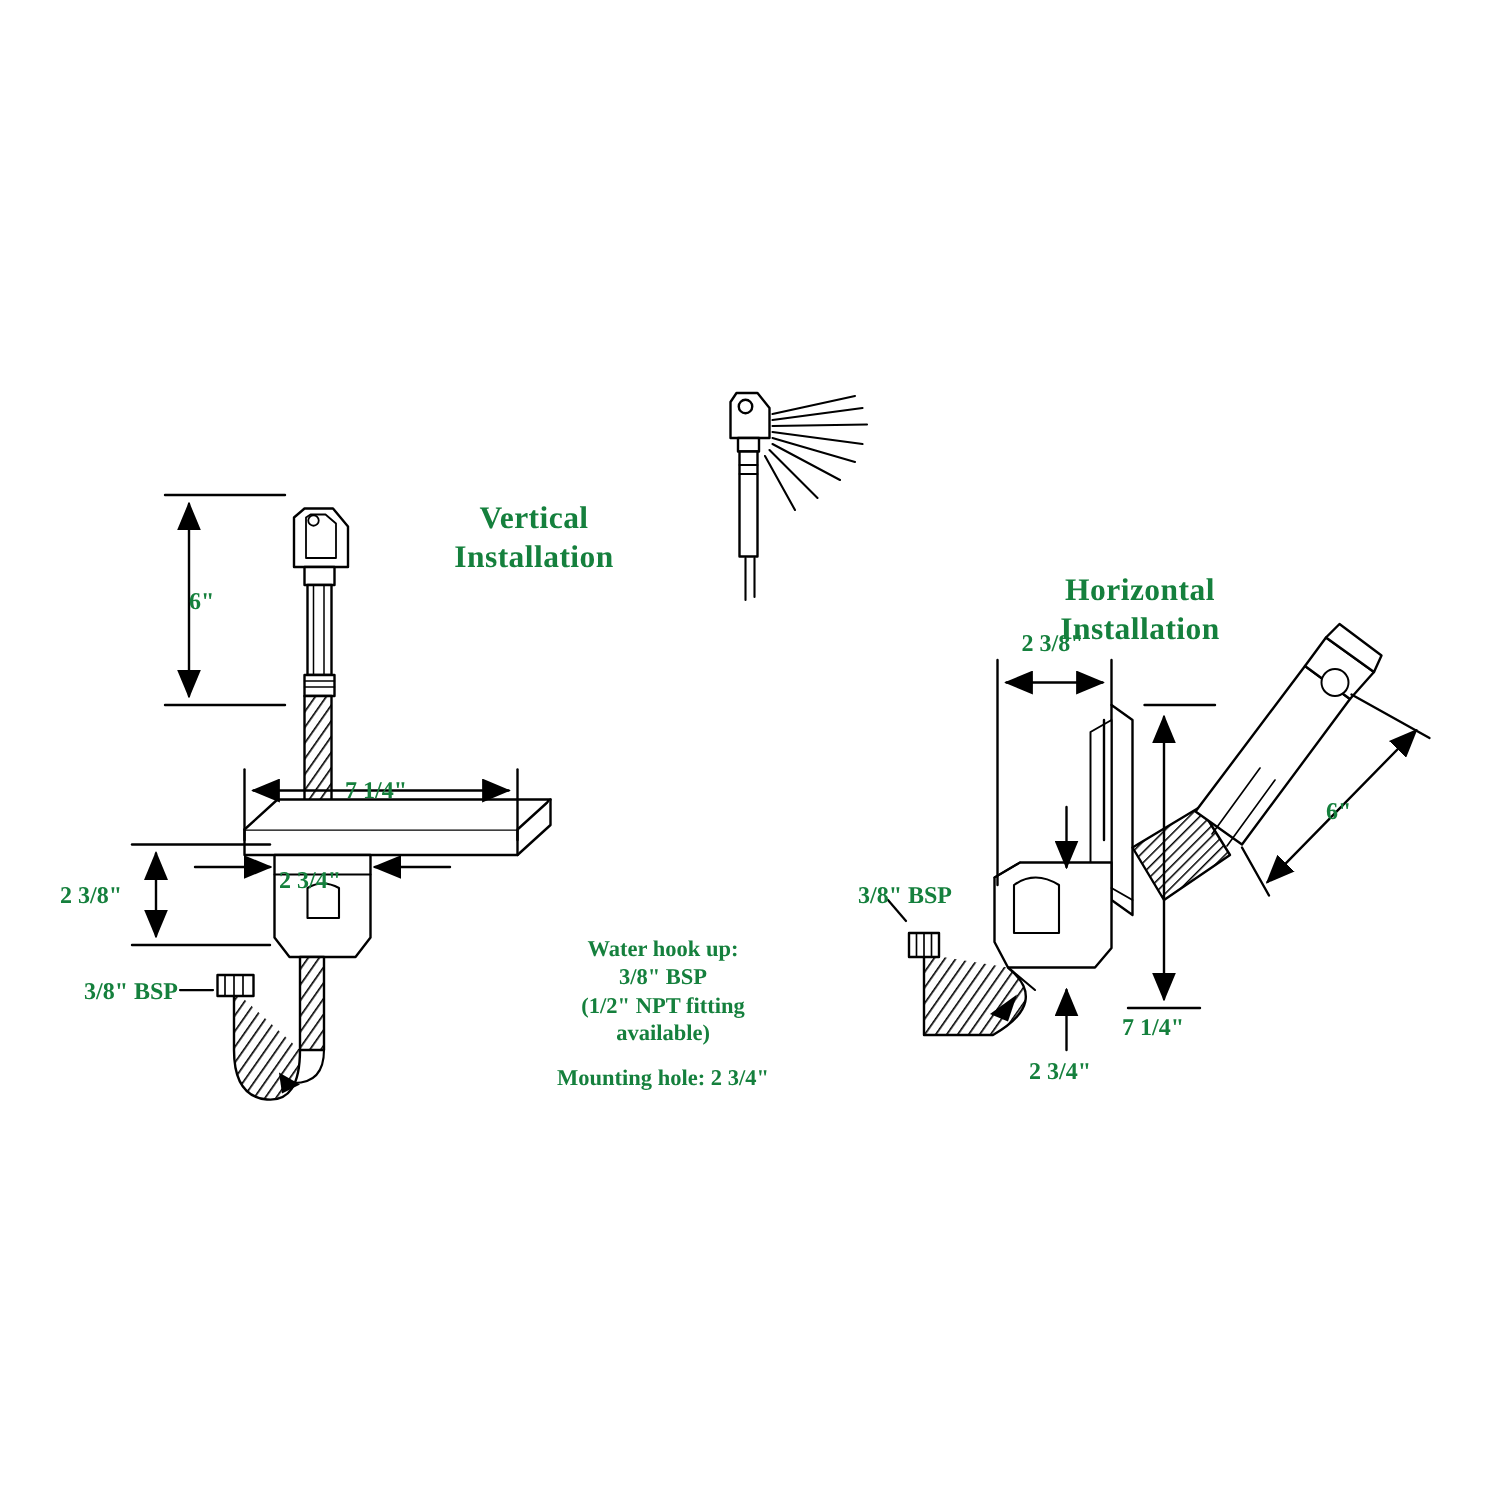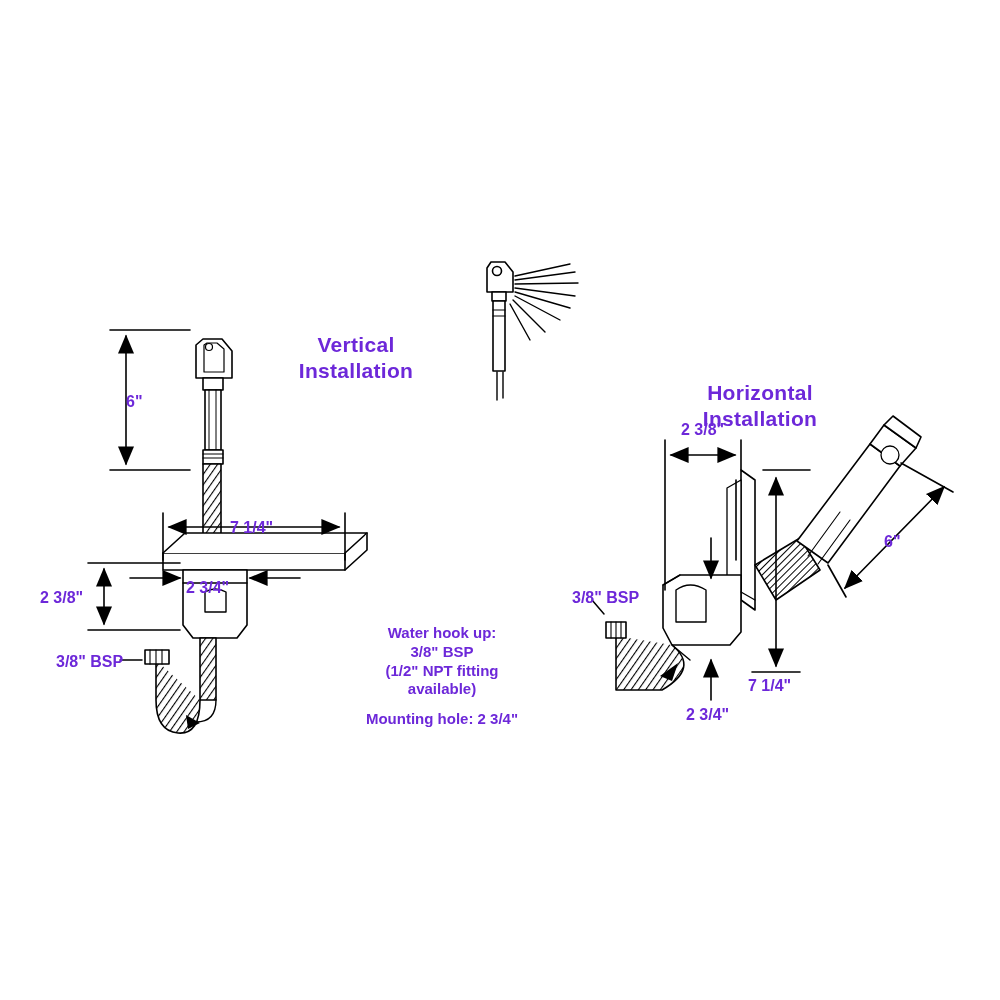--- a/index.html
+++ b/index.html
@@ -18,23 +18,23 @@
   }
   .svg-layer {
     position: absolute;
     left: 0;
     top: 0;
     width: 1000px;
     height: 1000px;
   }
   .lbl {
     position: absolute;
-    font-family: Liberation Sans, sans-serif;
+    font-family: Liberation Serif, serif;
     font-weight: bold;
-    color: #6d28d9;
+    color: #15803d;
     white-space: pre;
     line-height: 1.25;
   }
   .heading {
     font-size: 21px;
     text-align: center;
     letter-spacing: 0.3px;
   }
   .dim {
     font-size: 16px;

